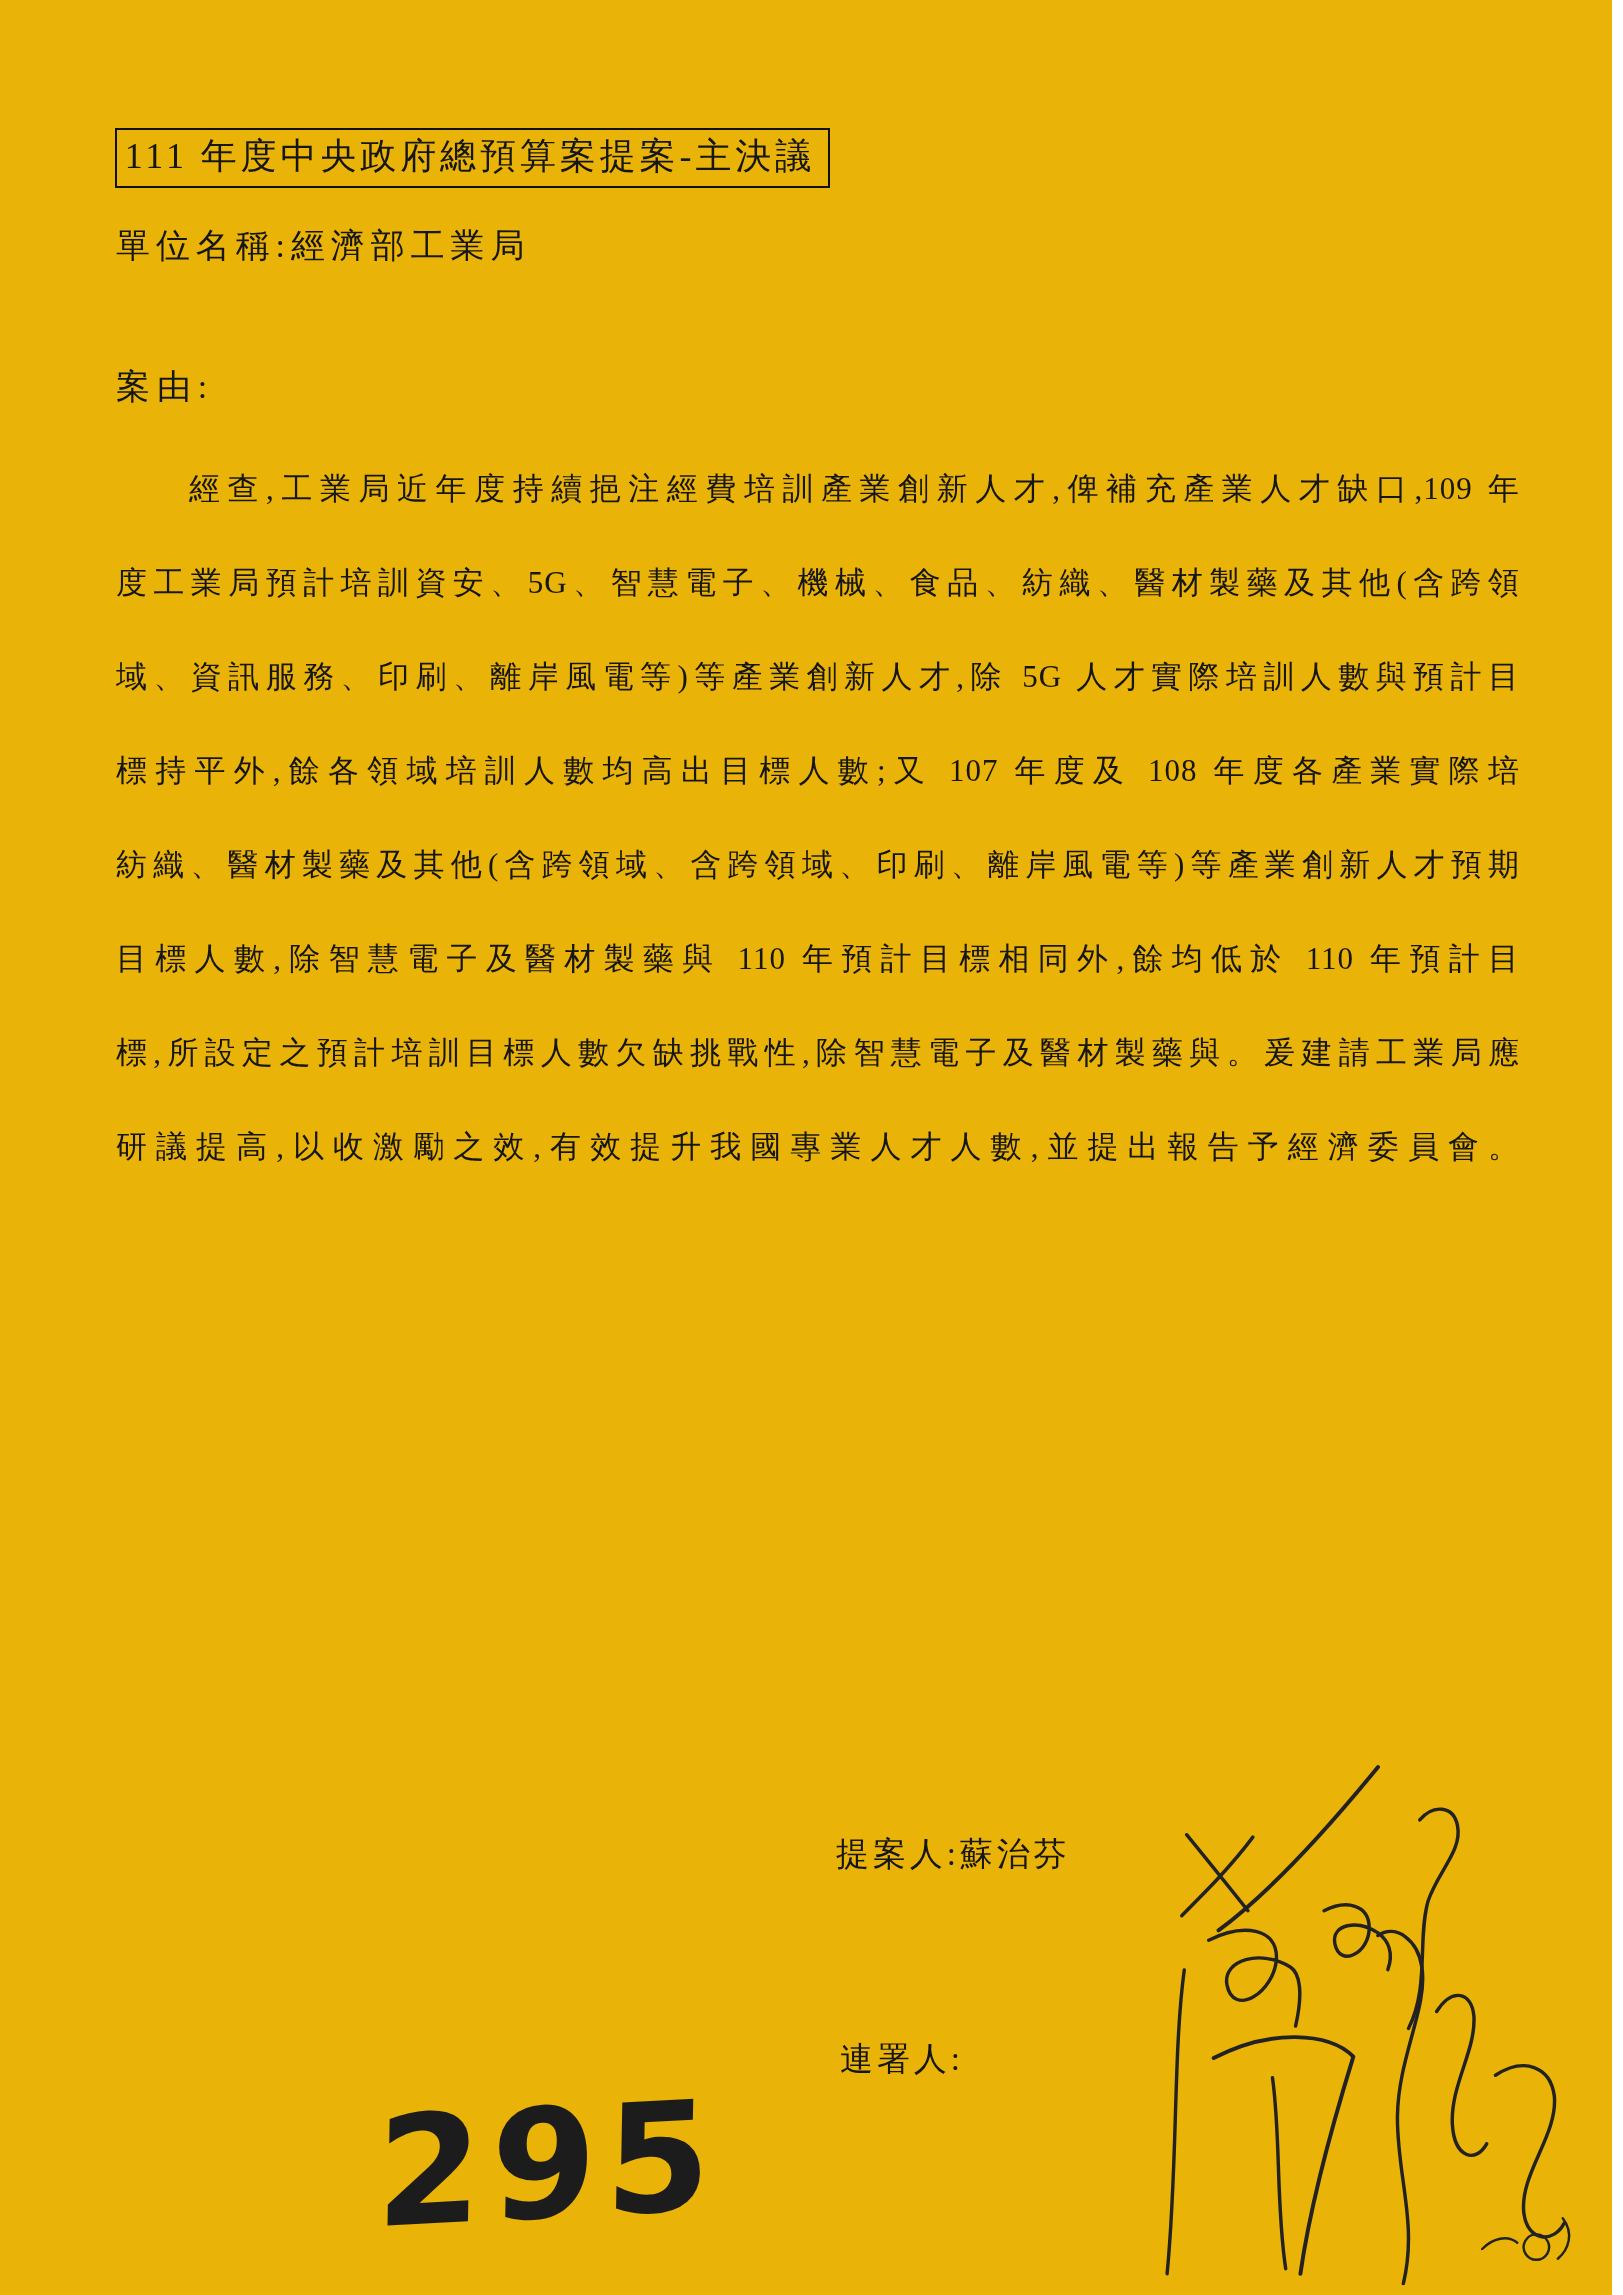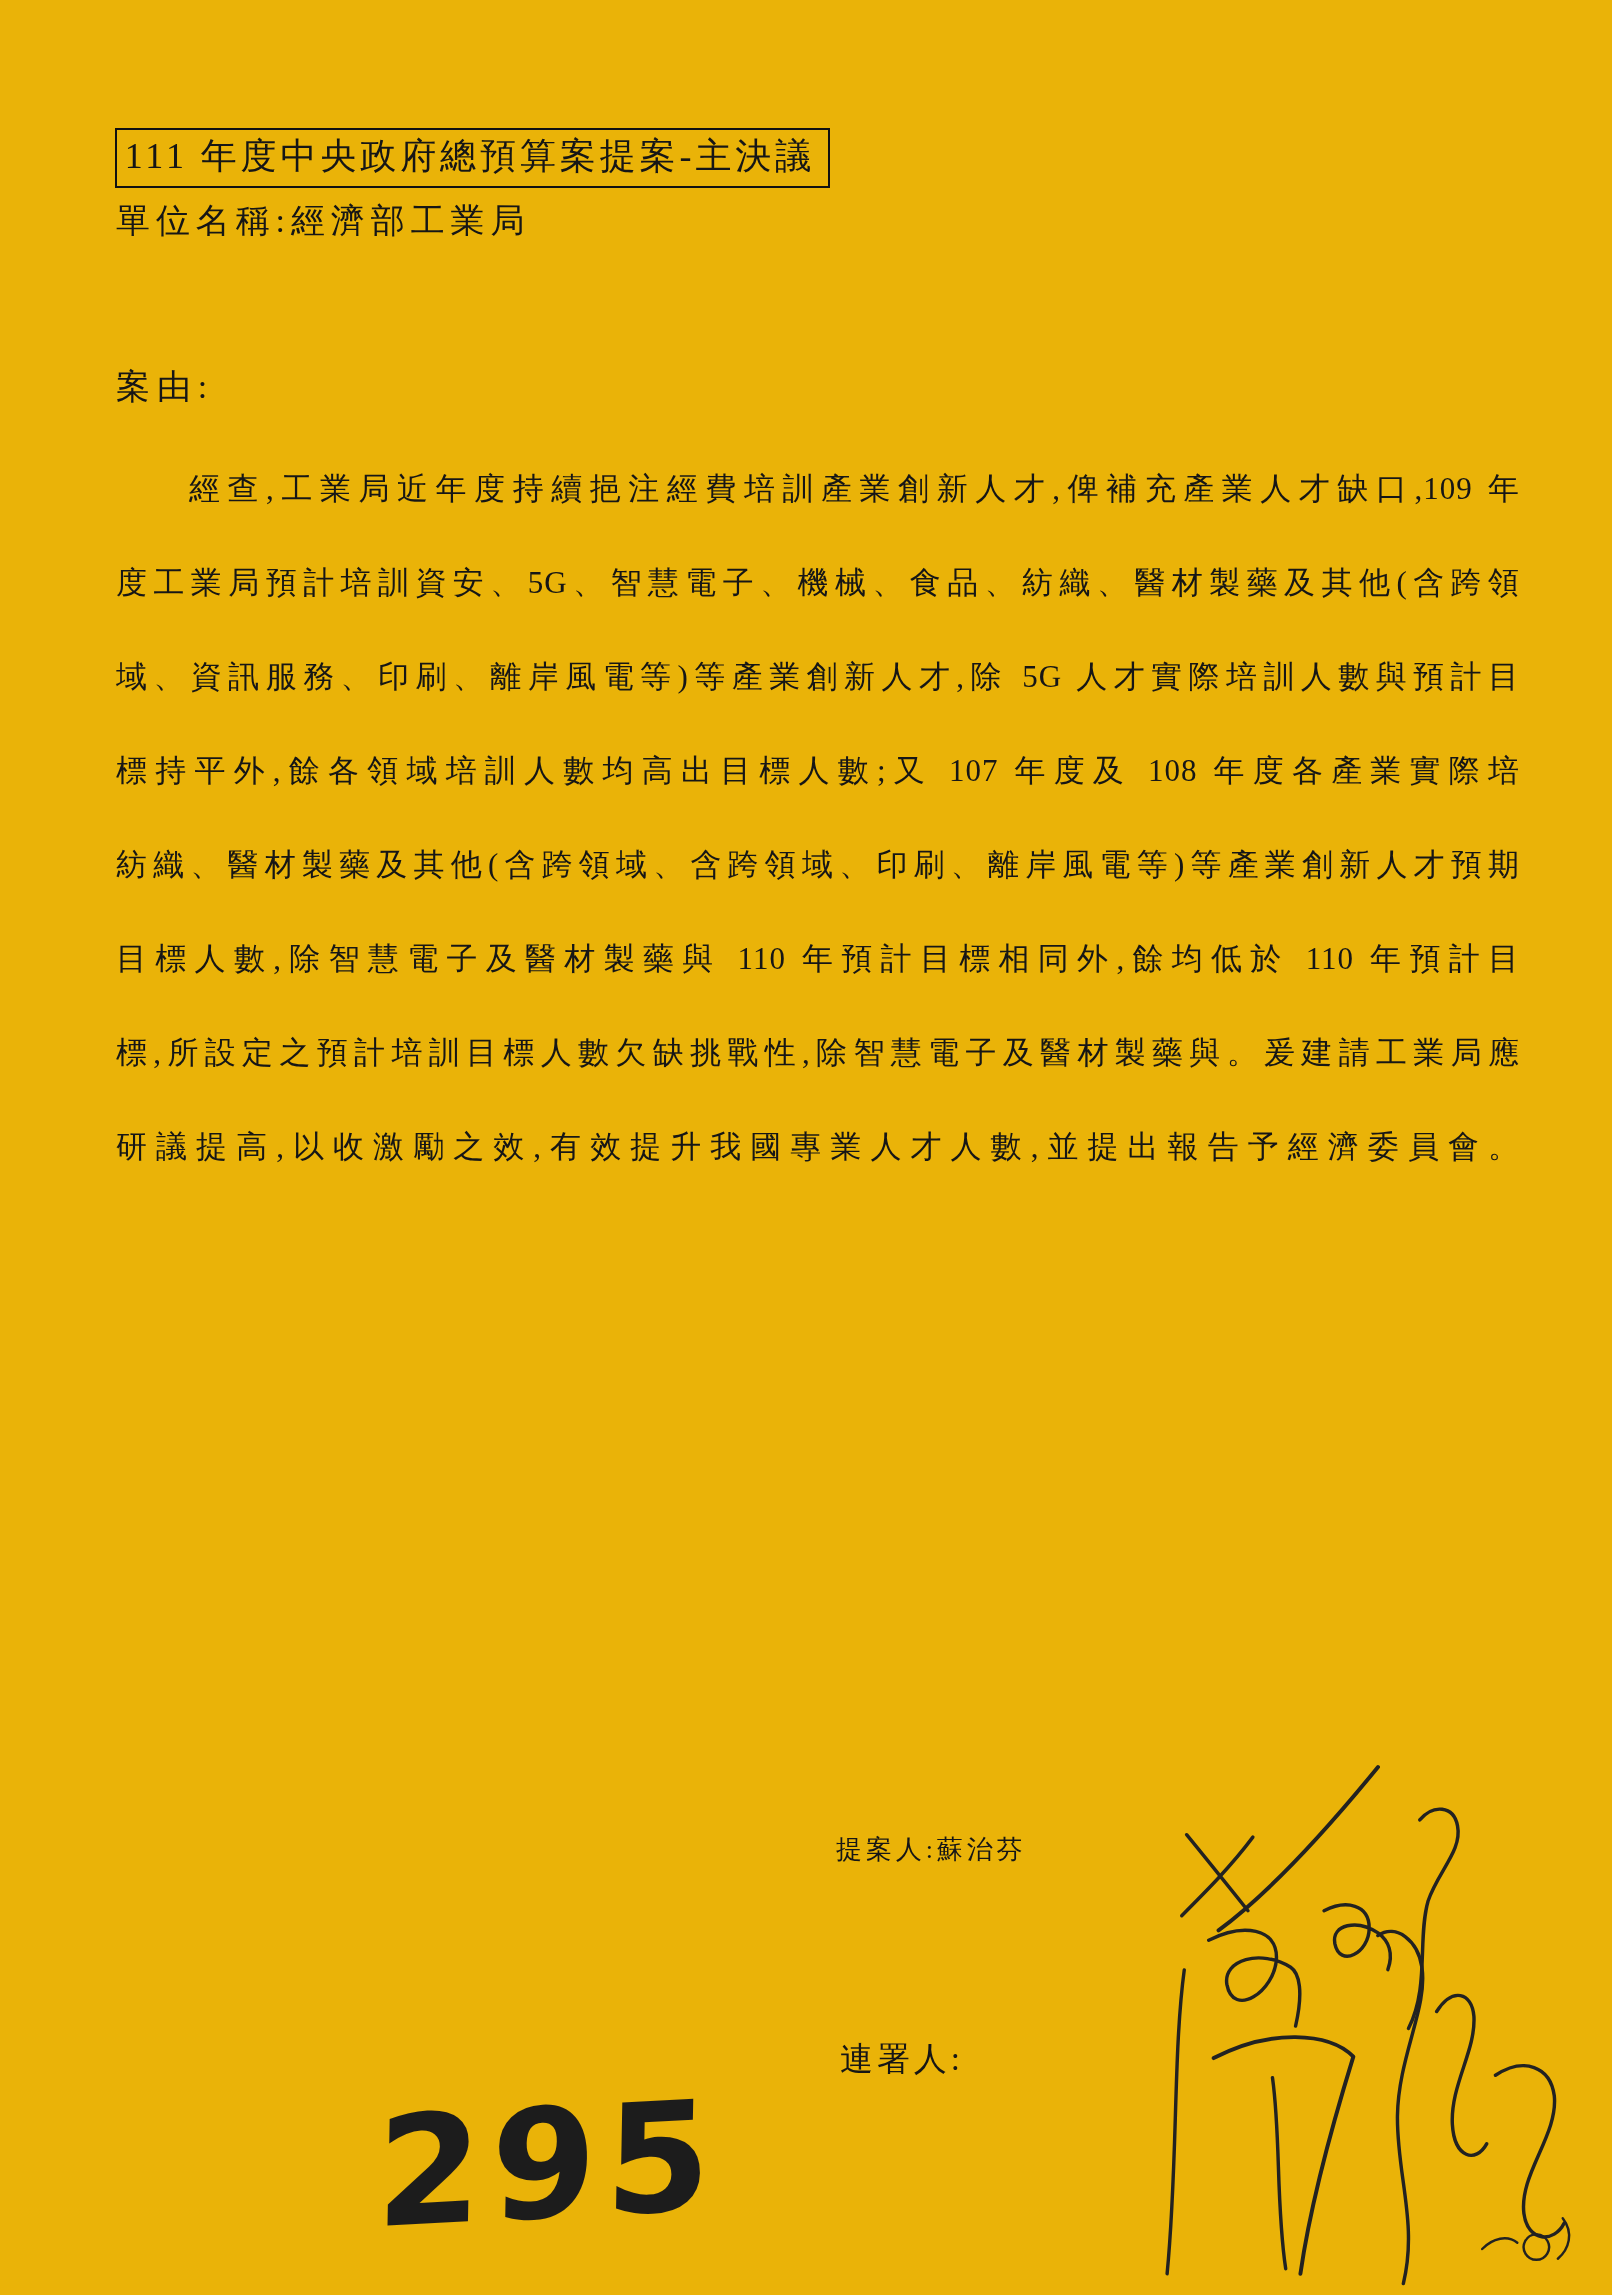--- a/index.html
+++ b/index.html
@@ -23,21 +23,21 @@
     border: 2.9px solid #111111;
     padding: 6.9px 12.8px 9.8px 7.8px;
     font-size: 36px;
     letter-spacing: 3.9px;
     line-height: 1.1;
     white-space: nowrap;
   }
   .unit-line {
     position: absolute;
     left: 116px;
-    top: 198px;
+    top: 223px;
     font-size: 34px;
     letter-spacing: 5.9px;
     white-space: nowrap;
   }
   .case-label {
     position: absolute;
     left: 116px;
     top: 364px;
     font-size: 34px;
     letter-spacing: 6.9px;
@@ -58,21 +58,21 @@
     white-space: normal;
     letter-spacing: 1px;
   }
   .bline.first {
     text-indent: 73px;
   }
   .proposer-line {
     position: absolute;
     left: 836px;
     top: 1832px;
-    font-size: 26px;
+    font-size: 33px;
     letter-spacing: 3.9px;
     white-space: nowrap;
   }
   .cosigner-line {
     position: absolute;
     left: 840px;
     top: 2037px;
     font-size: 33px;
     letter-spacing: 3.9px;
     white-space: nowrap;

